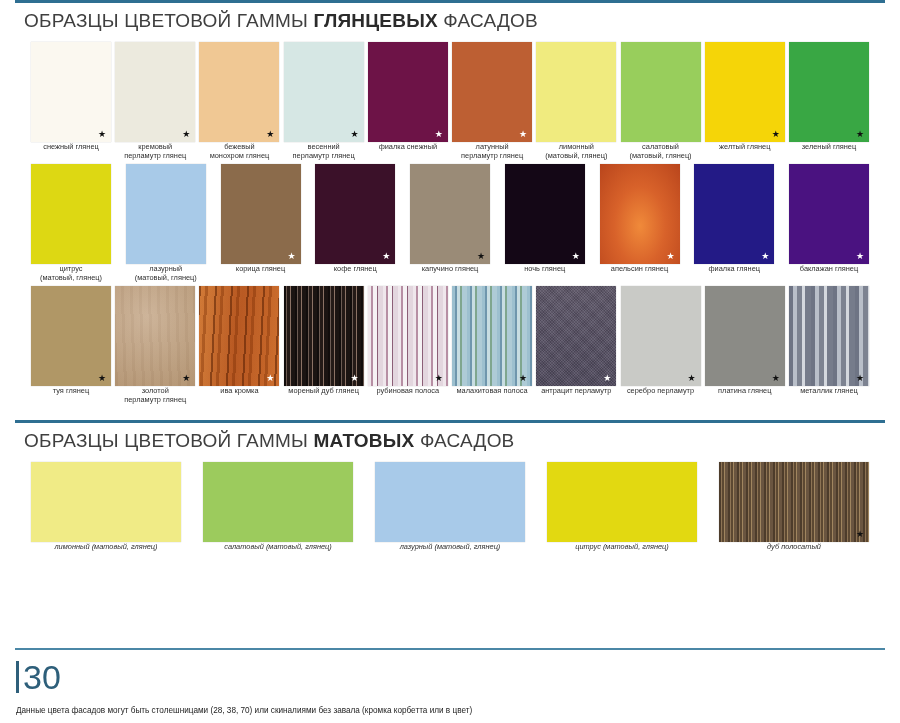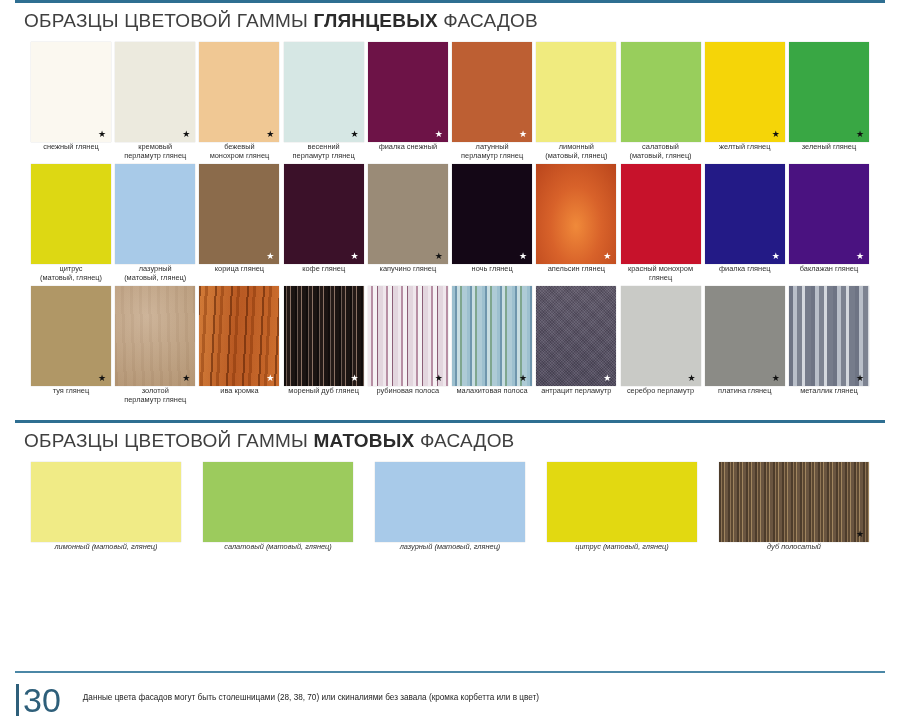--- a/index.html
+++ b/index.html
@@ -39,21 +39,21 @@
   .cap{
     font-size:7.4px;line-height:9px;text-align:center;
     color:#2f2f2f;width:96px;
   }
   .grid.matte .cap{width:150px;font-size:7.4px;font-style:italic;}
   .rowgap{height:16px;}
 
   
   .footer{position:absolute;left:0;bottom:6px;width:900px;}
   .foot-rule{height:2px;background:#4b87a6;width:870px;margin:0 auto 8px auto;}
-  .foot-inner{display:flex;align-items:flex-start;padding:0 16px;}
+  .foot-inner{display:flex;align-items:flex-start;padding:0 16px;flex-direction:column;}
   .pagenum{
     display:flex;align-items:center;
     color:#2e5f7a;font-size:34px;line-height:34px;font-weight:400;
     margin-right:22px;margin-top:2px;
   }
   .pagebar{width:3px;height:32px;background:#2e5f7a;margin-right:4px;}
   .foot-text{font-size:8.2px;line-height:13px;color:#232323;padding-top:10px;}
   .foot-text .l2{margin-top:2px;}
 </style>
 </head>
@@ -158,24 +158,20 @@
             </div>
             <div class="cap">ночь глянец</div>
           </div>
           <div class="cell">
             <div class="sw" style="background: radial-gradient(at 50% 62%, rgb(240, 138, 58) 0%, rgb(216, 98, 42) 45%, rgb(185, 69, 28) 100%) rgb(218, 98, 39);">
               <span class="star light">★</span>
             </div>
             <div class="cap">апельсин глянец</div>
           </div>
           <div class="cell">
-            <div class="sw" style="background: rgb(199, 18, 43);"></div>
-            <div class="cap">красный монохром<br>глянец</div>
-          </div>
-          <div class="cell">
             <div class="sw" style="background: rgb(35, 26, 134);">
               <span class="star light">★</span>
             </div>
             <div class="cap">фиалка глянец</div>
           </div>
           <div class="cell">
             <div class="sw" style="background: rgb(74, 18, 128);">
               <span class="star light">★</span>
             </div>
             <div class="cap">баклажан глянец</div>

